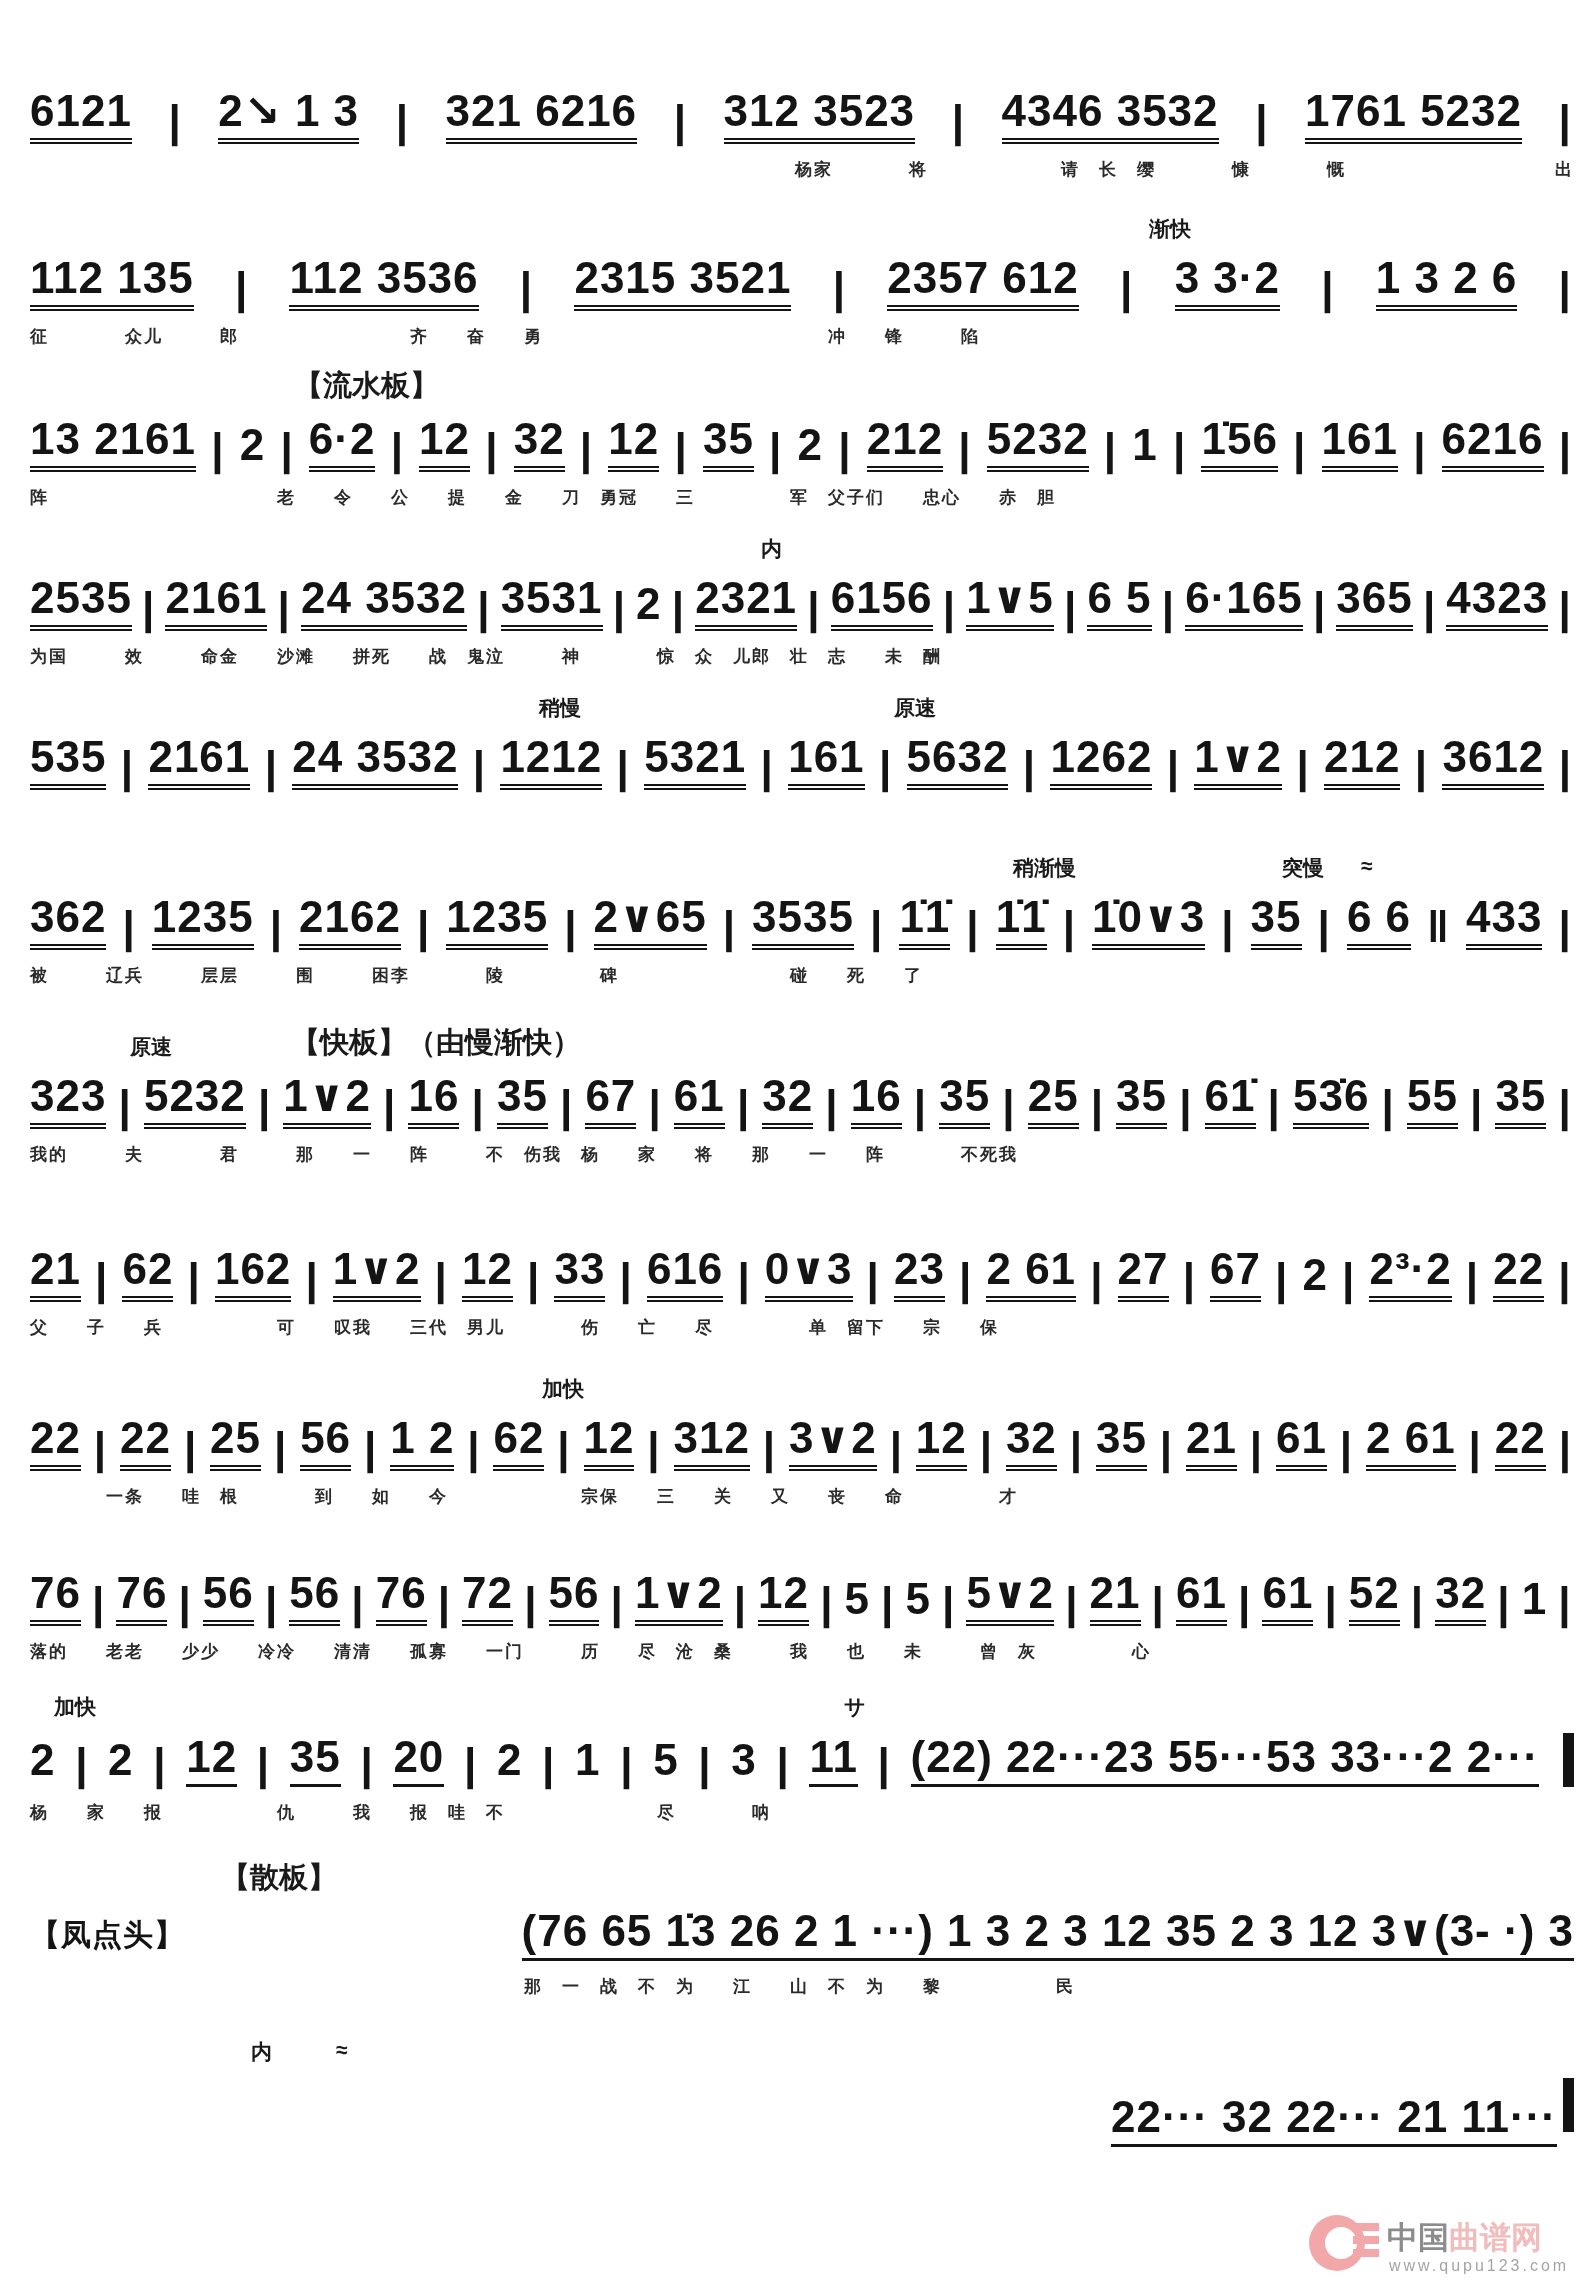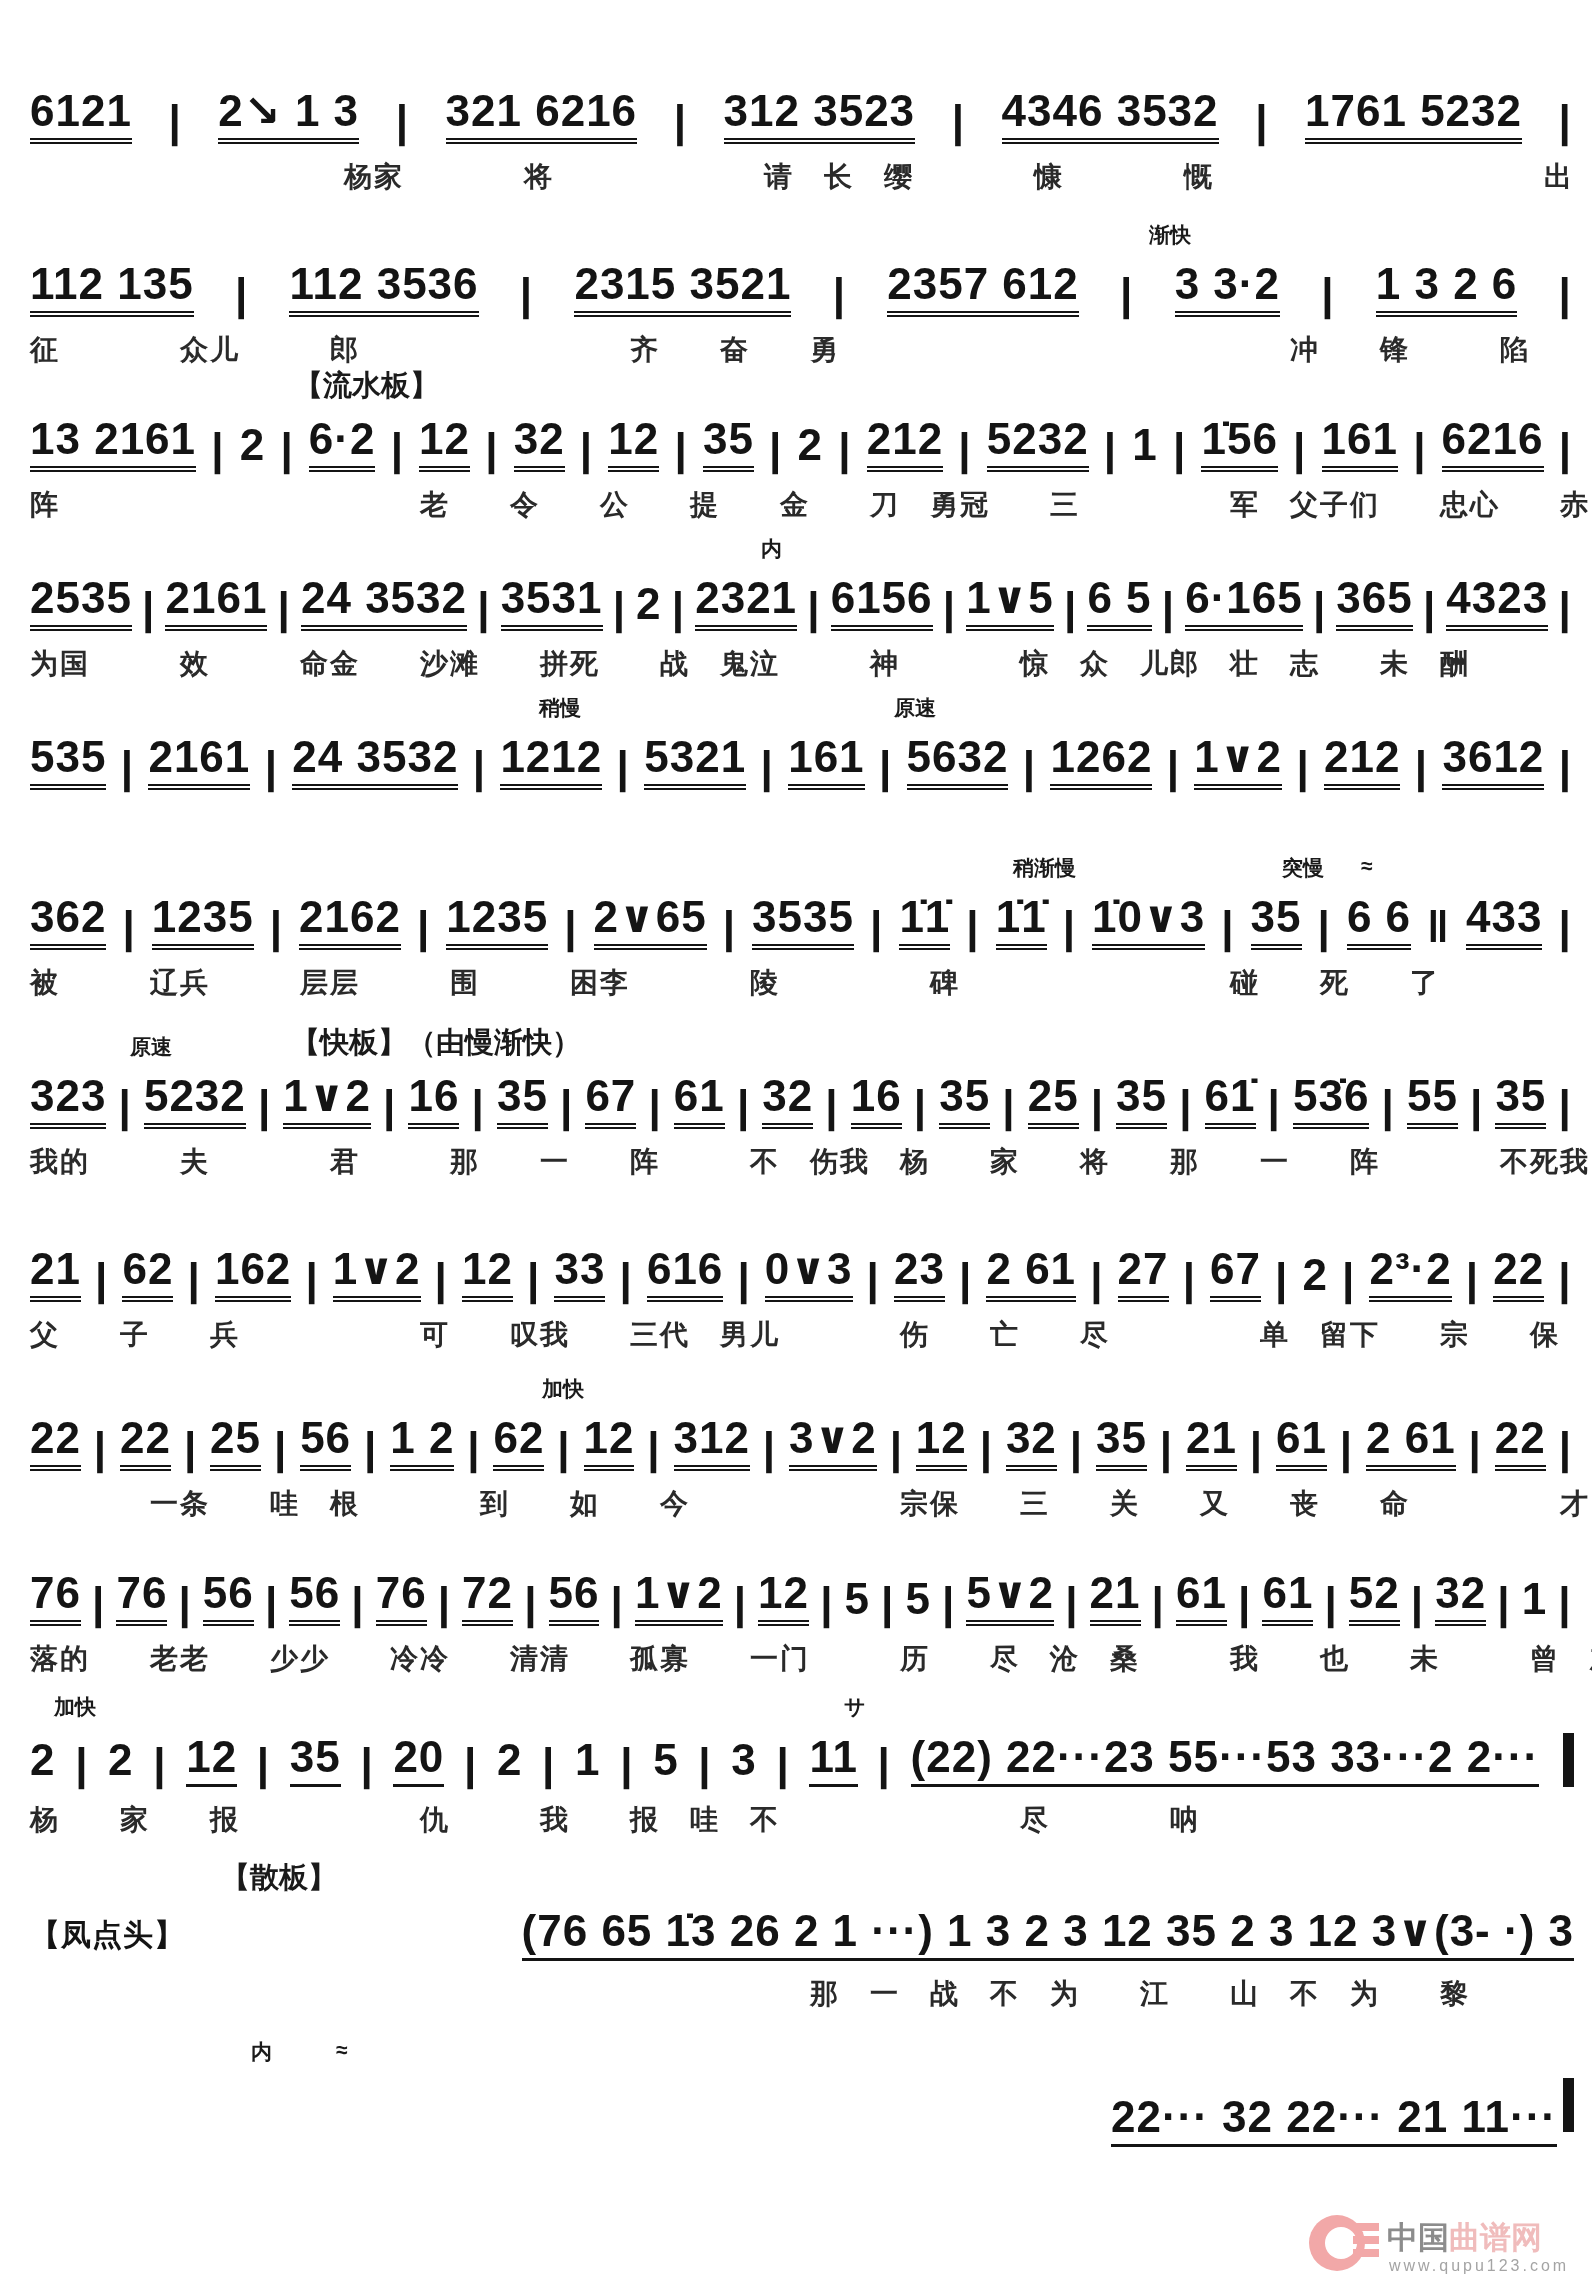--- a/index.html
+++ b/index.html
@@ -19,21 +19,21 @@
   .numline.noflex{display:block;text-align:right;}
   .numline.noflex .m,.numline.noflex .bar,.numline.noflex .endbar{display:inline-block;}
   .m{white-space:pre;padding-bottom:4px;}
   .u-double{border-bottom:6px double #141414;}
   .u-single{border-bottom:3px solid #141414;}
   .u-none{border-bottom:none;}
   .bar{font-weight:bold;padding:0 2px;border-bottom:none;}
   .endbar{width:11px;height:54px;background:#141414;margin-left:6px;}
   .prefix{font-size:30px;font-weight:bold;padding-right:8px;align-self:center;white-space:pre;}
   .lyrics{
-    margin-top:14px;font-size:28px;font-weight:bold;white-space:pre;
+    margin-top:14px;font-size:17px;font-weight:bold;white-space:pre;
     letter-spacing:2px;color:#2a2a2a;
   }
   .ann{
     position:absolute;top:-40px;font-size:21px;font-weight:bold;
     white-space:pre;color:#1a1a1a;
   }
   .ann-big{top:-50px;font-size:29px;}
   .watermark{position:absolute;left:1309px;top:2211px;width:279px;height:76px;}
   .wm-logo{position:absolute;left:0;top:4px;width:64px;height:64px;}
   .wm-ring{
@@ -56,21 +56,21 @@
 </style>
 </head>
 <body>
 
 <div class="sheet">
   <div>
       <div class="system" style="top: 88px; text-align: right;">
         <div class="numline"><span class="m u-double">6121</span><span class="bar">|</span><span class="m u-double">2↘ 1 3</span><span class="bar">|</span><span class="m u-double">321 6216</span><span class="bar">|</span><span class="m u-double">312 3523</span><span class="bar">|</span><span class="m u-double">4346 3532</span><span class="bar">|</span><span class="m u-double">1761 5232</span><span class="bar">|</span></div>
         <div class="lyrics">　　　　　　　　杨家　　　　将　　　　　　　请　长　缨　　　　慷　　　　慨　　　　　　　　　　　出</div>
       </div>
-      <div class="system" style="top: 261px;">
+      <div class="system" style="top: 255px;">
         <div class="ann" style="left: 1119px;">渐快</div>
         <div class="numline"><span class="m u-double">112 135</span><span class="bar">|</span><span class="m u-double">112 3536</span><span class="bar">|</span><span class="m u-double">2315 3521</span><span class="bar">|</span><span class="m u-double">2357 612</span><span class="bar">|</span><span class="m u-double">3 3·2</span><span class="bar">|</span><span class="m u-double">1 3 2 6</span><span class="bar">|</span></div>
         <div class="lyrics">征　　　　众儿　　　郎　　　　　　　　　齐　　奋　　勇　　　　　　　　　　　　　　　冲　　锋　　　陷</div>
       </div>
       <div class="system" style="top: 416px;">
         <div class="ann ann-big" style="left: 264px;">【流水板】</div>
         <div class="numline"><span class="m u-double">13 2161</span><span class="bar">|</span><span class="m u-none">2</span><span class="bar">|</span><span class="m u-double">6·2</span><span class="bar">|</span><span class="m u-double">12</span><span class="bar">|</span><span class="m u-double">32</span><span class="bar">|</span><span class="m u-double">12</span><span class="bar">|</span><span class="m u-double">35</span><span class="bar">|</span><span class="m u-none">2</span><span class="bar">|</span><span class="m u-double">212</span><span class="bar">|</span><span class="m u-double">5232</span><span class="bar">|</span><span class="m u-none">1</span><span class="bar">|</span><span class="m u-double">1̇56</span><span class="bar">|</span><span class="m u-double">161</span><span class="bar">|</span><span class="m u-double">6216</span><span class="bar">|</span></div>
         <div class="lyrics">阵　　　　　　　　　　　　老　　令　　公　　提　　金　　刀　勇冠　　三　　　　　军　父子们　　忠心　　赤　胆</div>
       </div>
       <div class="system" style="top: 575px;">

